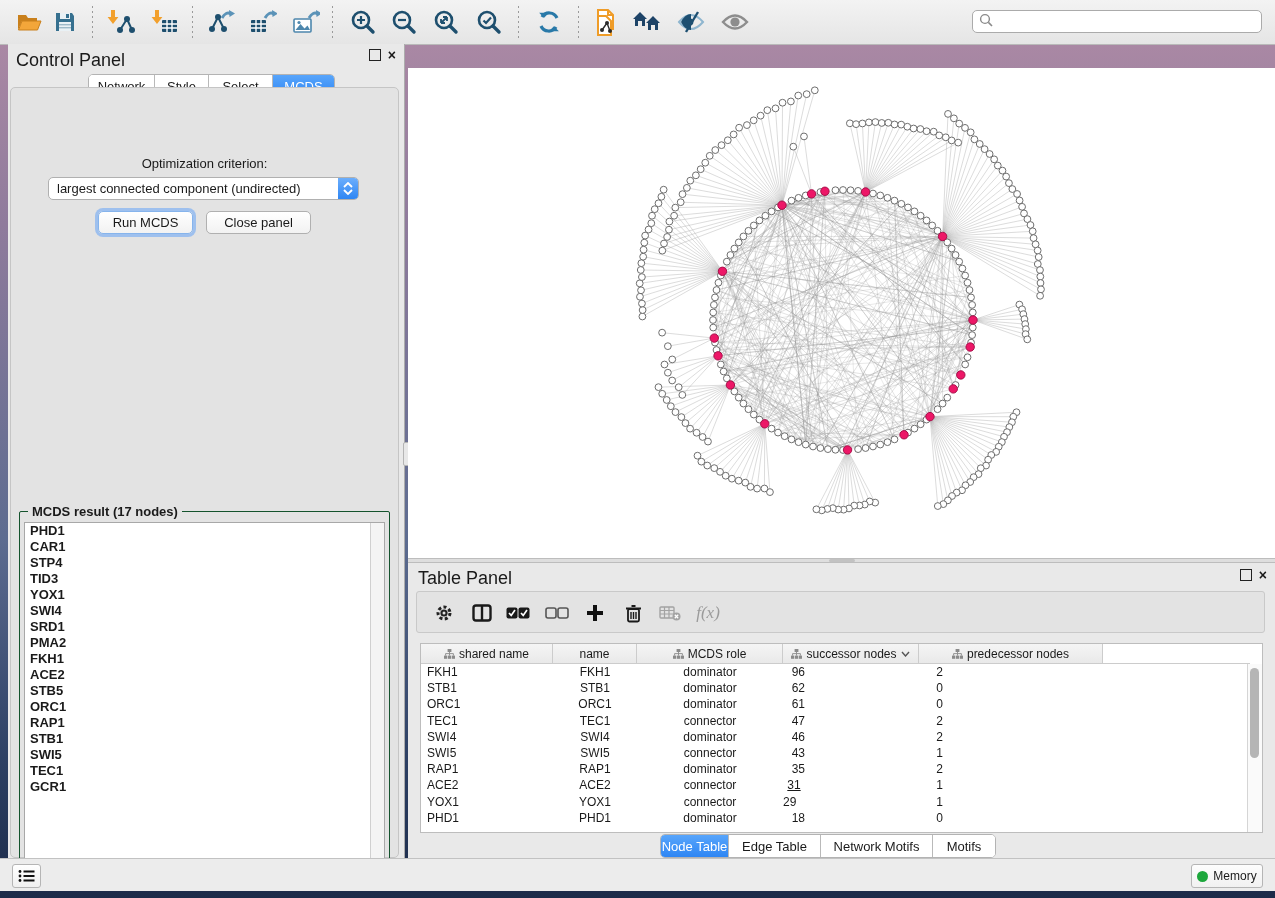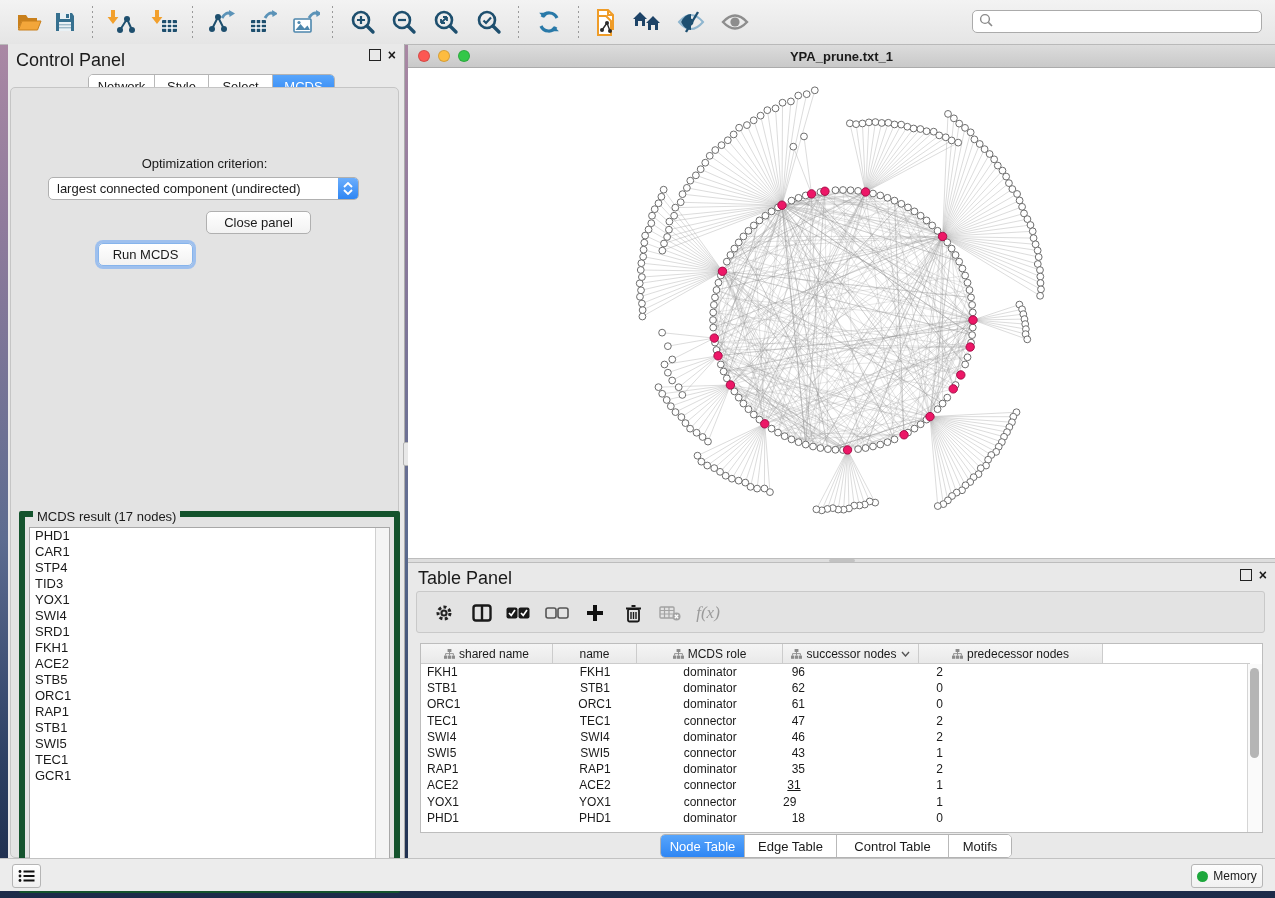--- a/index.html
+++ b/index.html
@@ -28,22 +28,22 @@
   .seg{display:flex;align-items:center;justify-content:center;font-size:13px;border-right:1px solid #b9b9b9;background:#fff;cursor:pointer;box-sizing:border-box;}
   .seg:last-child{border-right:none;}
   .seg.active{background:linear-gradient(180deg,#58a5fb,#2e86f4);color:#fff;}
   .cp-content{position:absolute;left:2px;top:43px;width:387px;height:769px;background:#e3e3e3;border:1px solid #c5c5c5;border-radius:5px;}
   .opt-label{position:absolute;left:0;right:0;top:68px;text-align:center;font-size:13px;}
   .dropdown{position:absolute;left:37px;top:89px;width:311px;height:23px;background:#fff;border:1px solid #b0b0b0;border-radius:5px;box-sizing:border-box;display:flex;align-items:center;cursor:pointer;}
   .dropdown .dd-text{flex:1;font-size:13px;padding-left:8px;white-space:nowrap;overflow:hidden;}
   .dd-step{width:20px;height:21px;border-radius:0 4px 4px 0;background:linear-gradient(180deg,#6caefc,#2e86f4);display:flex;flex-direction:column;align-items:center;justify-content:center;gap:1px;}
   .dd-step svg{display:block;}
   .btn{position:absolute;height:23px;background:linear-gradient(180deg,#ffffff,#f2f2f2);border:1px solid #b0b0b0;border-radius:5px;font-size:13px;display:flex;align-items:center;justify-content:center;cursor:pointer;box-sizing:border-box;}
-  .btn.focus{box-shadow:0 0 0 3px rgba(112,168,245,.6);border-color:#86b4ec;margin-top:32px;}
-  .fieldset{position:absolute;left:8px;top:423px;width:369px;height:370px;border:6px solid #14532d;border-radius:2px;}
+  .btn.focus{box-shadow:0 0 0 3px rgba(112,168,245,.6);border-color:#86b4ec;}
+  .fieldset{position:absolute;left:8px;top:423px;width:369px;height:370px;border:1px solid #14532d;border-radius:2px;font-weight:bold;}
   .fieldset .legend{position:absolute;left:8px;top:-8px;background:#e3e3e3;padding:0 4px;font-size:13px;}
   .mcds-list{position:absolute;left:4px;top:10px;right:4px;bottom:4px;background:#fff;border:1px solid #a8a8a8;overflow:hidden;}
   .mcds-item{font-size:13px;line-height:16px;padding-left:5px;}
   .mcds-scroll{position:absolute;top:1px;bottom:1px;right:1px;width:13px;background:#f4f4f4;border-left:1px solid #d0d0d0;}
   
   .net-view{position:absolute;left:408px;top:44px;width:867px;height:519px;}
   .net-titlebar{position:absolute;left:0;top:1px;width:100%;height:23px;background:linear-gradient(180deg,#dcdcdc,#c9c9c9);border-bottom:1px solid #ababab;box-sizing:border-box;}
   .lights{position:absolute;left:10px;top:5px;display:flex;gap:8px;}
   .light{width:12px;height:12px;border-radius:50%;}
   .net-title{position:absolute;left:0;right:0;top:4px;text-align:center;font-size:13px;font-weight:bold;}
@@ -248,45 +248,38 @@
     <div class="fieldset">
       <span class="legend">MCDS result (17 nodes)</span>
       <div class="mcds-list" id="mcds-list">
           <div class="mcds-item">PHD1</div>
           <div class="mcds-item">CAR1</div>
           <div class="mcds-item">STP4</div>
           <div class="mcds-item">TID3</div>
           <div class="mcds-item">YOX1</div>
           <div class="mcds-item">SWI4</div>
           <div class="mcds-item">SRD1</div>
+          <div class="mcds-item">PMA2</div>
           <div class="mcds-item">FKH1</div>
           <div class="mcds-item">ACE2</div>
           <div class="mcds-item">STB5</div>
           <div class="mcds-item">ORC1</div>
           <div class="mcds-item">RAP1</div>
           <div class="mcds-item">STB1</div>
           <div class="mcds-item">SWI5</div>
           <div class="mcds-item">TEC1</div>
           <div class="mcds-item">GCR1</div>
         </div>
       <div class="mcds-scroll" style="right:5px;top:11px;bottom:5px;position:absolute;"></div>
     </div>
   </div>
 </div>
 
 <div class="net-view">
   <div class="v-divider-grip"></div>
-  <div class="net-titlebar">
-    <div class="lights">
-      <span class="light" id="light-close" style="background: rgb(252, 87, 83); border: 1px solid rgba(0, 0, 0, 0.15); box-sizing: border-box;"></span>
-      <span class="light" id="light-min" style="background: rgb(253, 188, 64); border: 1px solid rgba(0, 0, 0, 0.15); box-sizing: border-box;"></span>
-      <span class="light" id="light-max" style="background: rgb(51, 199, 72); border: 1px solid rgba(0, 0, 0, 0.15); box-sizing: border-box;"></span>
-    </div>
-    <div class="net-title">YPA_prune.txt_1</div>
-  </div>
   <div class="net-canvas">
     <svg id="graph-svg" width="867" height="490" viewBox="0 0 867 490">
         <g>
           <line x1="373.9686968378342" y1="137.2168129283395" x2="442.5588277583619" y2="122.21993942473514" stroke="#979797" stroke-width="0.6" stroke-opacity="0.45"></line>
           <line x1="373.9686968378342" y1="137.2168129283395" x2="479.46261863233696" y2="129.8399592978319" stroke="#979797" stroke-width="0.6" stroke-opacity="0.45"></line>
           <line x1="373.9686968378342" y1="137.2168129283395" x2="315.6319061055644" y2="303.4903695850904" stroke="#979797" stroke-width="0.6" stroke-opacity="0.45"></line>
           <line x1="373.9686968378342" y1="137.2168129283395" x2="419.9079211637201" y2="381.1209865064526" stroke="#979797" stroke-width="0.6" stroke-opacity="0.45"></line>
           <line x1="373.9686968378342" y1="137.2168129283395" x2="506.4361671492048" y2="360.6134154836817" stroke="#979797" stroke-width="0.6" stroke-opacity="0.45"></line>
           <line x1="373.9686968378342" y1="137.2168129283395" x2="464.9800631965173" y2="378.49583317537713" stroke="#979797" stroke-width="0.6" stroke-opacity="0.45"></line>
           <line x1="373.9686968378342" y1="137.2168129283395" x2="561.4958331753771" y2="222.01993680348278" stroke="#979797" stroke-width="0.6" stroke-opacity="0.45"></line>
@@ -1271,23 +1264,23 @@
           <div class="td" style="width: 146px; text-align: center;">dominator</div>
           <div class="td" style="width: 136px; text-align: right; padding-right: 114px;">18</div>
           <div class="td" style="width: 184px; text-align: right; padding-right: 160px;">0</div>
         </div>
       </div>
     <div class="tscroll">
         <span class="tthumb" style="top:4px;height:90px"></span>
       </div>
   </div>
   <div class="seg-bar tp-tabs" id="tp-tabs">
-      <div class="seg active" style="width: 84px;">Node Table</div>
+      <div class="seg active" style="width: 68px;">Node Table</div>
       <div class="seg" style="width: 92px;">Edge Table</div>
-      <div class="seg" style="width: 112px;">Control Table</div>
+      <div class="seg" style="width: 112px;">Network Motifs</div>
       <div class="seg" style="width: 62px;">Motifs</div>
     </div>
 </div>
 
 <div class="statusbar">
   <span class="list-btn">
     <svg width="17" height="14" viewBox="0 0 17 14">
         <circle cx="2" cy="2.5" r="1.4" fill="#111"></circle>
         <circle cx="2" cy="7" r="1.4" fill="#111"></circle>
         <circle cx="2" cy="11.5" r="1.4" fill="#111"></circle>

